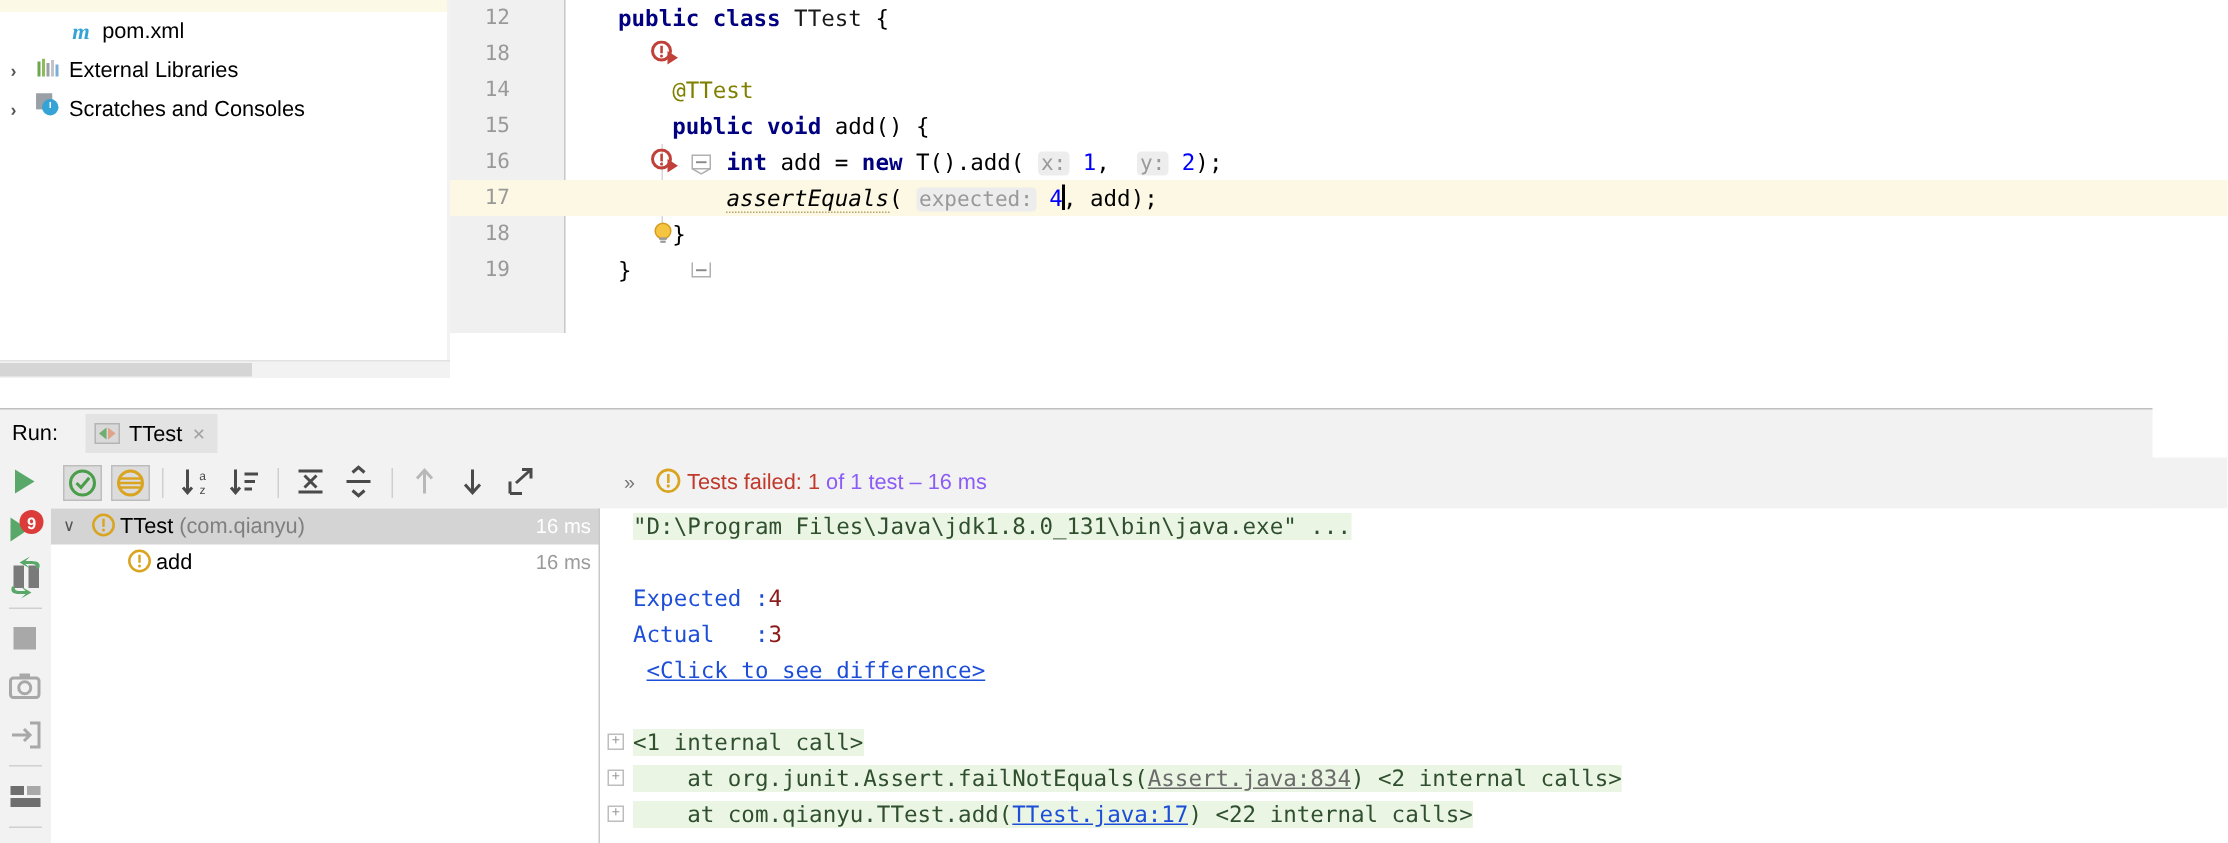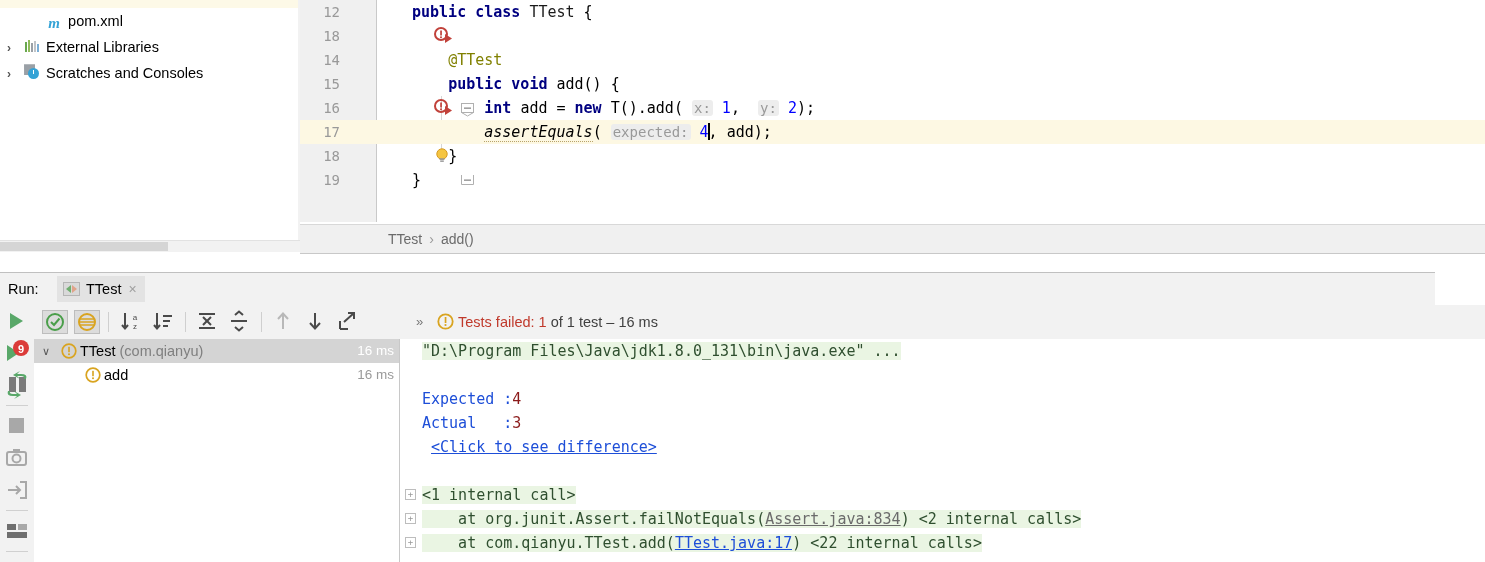--- a/index.html
+++ b/index.html
@@ -190,21 +190,21 @@
   }
   .ttool { position: absolute; top: 5px; width: 26px; height: 24px; }
   .ttool.active { background: #dcdcdc; border: 1px solid #bdbdbd; }
   .tsep { position: absolute; top: 7px; width: 1px; height: 20px; background: #cfcfcf; }
 
   #tests-status {
     position: absolute; left: 403px; top: 0; height: 34px; line-height: 34px;
     font-size: 14.5px; white-space: nowrap;
   }
   #tests-status .fail { color: #c0392b; }
-  #tests-status .dim { color: #404040; }
+  #tests-status .dim { color: #8b5cf6; }
   .chevrons { position: absolute; left: 382px; top: 0; height: 34px;
               line-height: 34px; color: #777; font-size: 13px; }
 
   
   #test-tree {
     position: absolute; left: 34px; top: 66px; width: 366px; height: 242px;
     background: #ffffff;
   }
   .ttrow {
     position: relative; height: 24px; line-height: 24px;
@@ -368,23 +368,20 @@
       </div>
 
       <div class="code-line">
         <span class="ln-cell">19</span>
         <span class="code-txt"><span class="plain">}</span></span>
       </div>
     </div>
 
     <div id="editor-top-strip"></div>
 
-    <div id="breadcrumb-bar">
-      <span>TTest</span><span class="sep">›</span><span>add()</span>
-    </div>
   </div>
 
   <div id="run-panel">
 
     <div id="run-tabbar">
       <div id="run-label">Run:</div>
       <div id="run-tab">
         <span class="tabico"></span><span>TTest</span><span class="closex">×</span>
       </div>
     </div>

